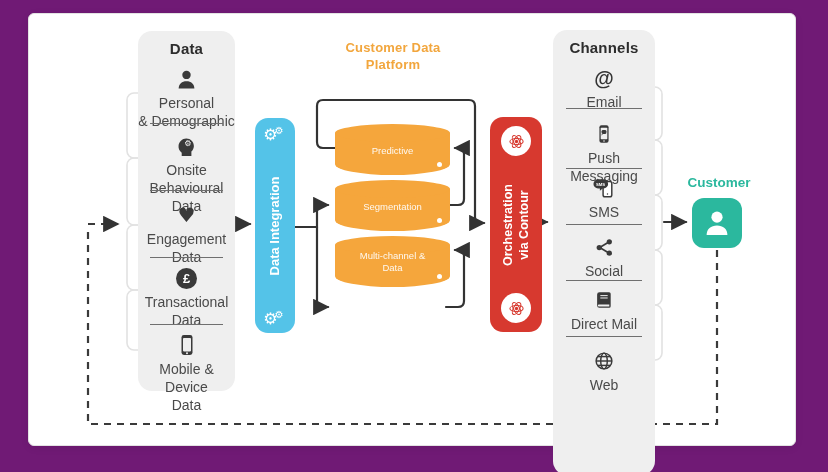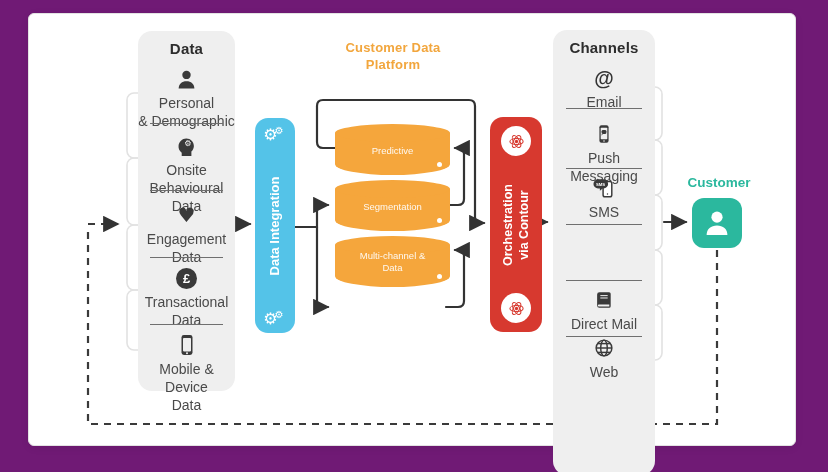--- a/index.html
+++ b/index.html
@@ -240,38 +240,52 @@
             <rect x="12" y="5" width="9.5" height="16.5" rx="2" fill="#fff" stroke="#3a3a3a" stroke-width="1.6"></rect>
             <circle cx="16.8" cy="18.6" r="0.8" fill="#3a3a3a"></circle>
             <path d="M1.5,7.5 a5,5 0 0 1 5-5 h6 a5,5 0 0 1 0,10 h-1 l-3,2.6 v-2.6 h-2 a5,5 0 0 1 -5-5 z" fill="#3a3a3a"></path>
             <text x="9.3" y="9.5" font-size="4.6" fill="#fff" text-anchor="middle" font-weight="bold" font-family="Liberation Sans">SMS</text>
           </svg>
       </div>
       <div class="lbl">SMS</div>
     </div>
     <div class="divline" style="top:194px;left:13px;width:76px;"></div>
 
+    <div class="item" style="top:205px">
+      <div class="ic">
+        <svg viewBox="0 0 24 24" width="21" height="21">
+            <g stroke="#3a3a3a" stroke-width="2">
+              <line x1="6.5" y1="12" x2="17.5" y2="5.5"></line>
+              <line x1="6.5" y1="12" x2="17.5" y2="18.5"></line>
+            </g>
+            <circle cx="6" cy="12" r="3" fill="#3a3a3a"></circle>
+            <circle cx="17.5" cy="5.5" r="3" fill="#3a3a3a"></circle>
+            <circle cx="17.5" cy="18.5" r="3" fill="#3a3a3a"></circle>
+          </svg>
+      </div>
+      <div class="lbl">Social</div>
+    </div>
     <div class="divline" style="top:250px;left:13px;width:76px;"></div>
 
     <div class="item" style="top:258px">
       <div class="ic">
         <svg viewBox="0 0 24 24" width="22" height="22">
             <path d="M7,3.5 h10.5 a1.8,1.8 0 0 1 1.8,1.8 v13.4 a1.8,1.8 0 0 1 -1.8,1.8 H7 a2.5,2.5 0 0 1 -2.5-2.5 V6 A2.5,2.5 0 0 1 7,3.5 z" fill="#3a3a3a"></path>
             <path d="M6.4,17 h11.4 v2.2 H6.4 a1.1,1.1 0 0 1 0-2.2 z" fill="#efefef"></path>
             <g stroke="#efefef" stroke-width="1.1">
               <line x1="8" y1="7.2" x2="16" y2="7.2"></line>
               <line x1="8" y1="9.8" x2="16" y2="9.8"></line>
             </g>
           </svg>
       </div>
       <div class="lbl">Direct Mail</div>
     </div>
     <div class="divline" style="top:306px;left:13px;width:76px;"></div>
 
-    <div class="item" style="top:306px">
+    <div class="item" style="top:319px">
       <div class="ic">
         <svg viewBox="0 0 24 24" width="22" height="22" fill="none" stroke="#3a3a3a" stroke-width="1.6">
             <circle cx="12" cy="12" r="8.6"></circle>
             <ellipse cx="12" cy="12" rx="3.6" ry="8.6"></ellipse>
             <line x1="3.4" y1="12" x2="20.6" y2="12"></line>
             <line x1="4.8" y1="7.2" x2="19.2" y2="7.2"></line>
             <line x1="4.8" y1="16.8" x2="19.2" y2="16.8"></line>
           </svg>
       </div>
       <div class="lbl">Web</div>

